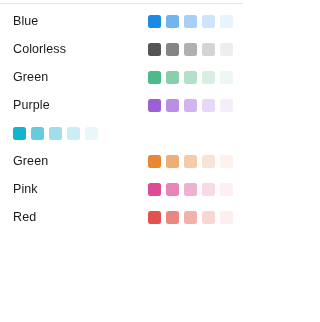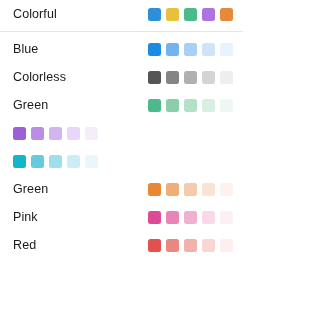--- a/index.html
+++ b/index.html
@@ -73,30 +73,20 @@
     width: 100%;
     flex: 0 0 auto;
   }
 </style>
 </head>
 <body>
 
 <div class="menu">
 
 
-  <div class="menu-row">
-    <span class="row-label">Colorful</span>
-    <span class="swatches">
-      <span class="swatch" style="background: rgb(46, 143, 217);"></span>
-      <span class="swatch" style="background: rgb(233, 191, 62);"></span>
-      <span class="swatch" style="background: rgb(76, 187, 140);"></span>
-      <span class="swatch" style="background: rgb(171, 116, 224);"></span>
-      <span class="swatch" style="background: rgb(232, 136, 58);"></span>
-    </span>
-  </div>
 
   <div class="divider"></div>
 
   <div class="menu-row">
     <span class="row-label">Blue</span>
     <span class="swatches">
       <span class="swatch" style="background: rgb(27, 138, 229);"></span>
       <span class="swatch" style="background: rgb(115, 180, 238);"></span>
       <span class="swatch" style="background: rgb(168, 207, 244);"></span>
       <span class="swatch" style="background: rgb(207, 228, 249);"></span>
@@ -121,20 +111,21 @@
     <span class="swatches">
       <span class="swatch" style="background: rgb(76, 186, 139);"></span>
       <span class="swatch" style="background: rgb(137, 207, 172);"></span>
       <span class="swatch" style="background: rgb(180, 224, 200);"></span>
       <span class="swatch" style="background: rgb(215, 238, 226);"></span>
       <span class="swatch" style="background: rgb(237, 248, 242);"></span>
     </span>
   </div>
 
   <div class="menu-row">
+    <span class="row-label">Purple</span>
     <span class="swatches">
       <span class="swatch" style="background: rgb(155, 95, 214);"></span>
       <span class="swatch" style="background: rgb(185, 142, 228);"></span>
       <span class="swatch" style="background: rgb(210, 181, 238);"></span>
       <span class="swatch" style="background: rgb(230, 216, 246);"></span>
       <span class="swatch" style="background: rgb(244, 238, 251);"></span>
     </span>
   </div>
 
   <div class="menu-row">

